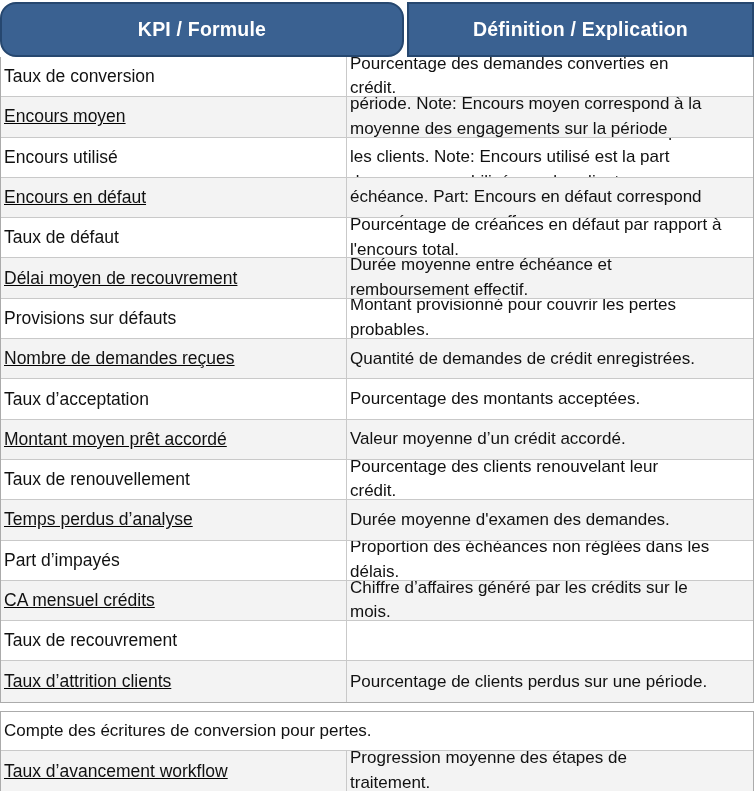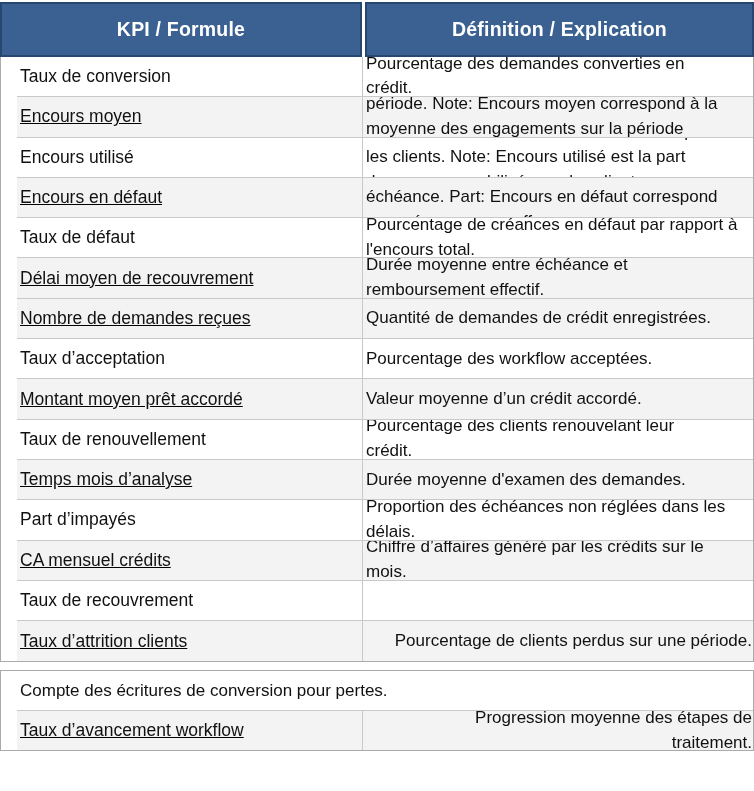--- a/index.html
+++ b/index.html
@@ -28,42 +28,41 @@
     background: var(--header-bg, #3A6191);
     border: 2px solid var(--header-border, #26476F);
     color: var(--header-text, #ffffff);
     display: flex;
     align-items: center;
     justify-content: center;
     font-size: 19.5px;
     font-weight: bold;
     letter-spacing: 0.2px;
   }
-  .hcell.left  { width: 362px; }
+  .hcell.left  { width: 404px; border-radius: 16px; }
   .hcell.right { flex: 1; }
   
   .section {
     border-left: 1px solid var(--outer-border, #ABABAB);
     border-right: 1px solid var(--outer-border, #ABABAB);
     border-bottom: 1px solid var(--outer-border, #ABABAB);
-    padding-left: 16px;
   }
   .section.second {
     margin-top: 8px;
     border-top: 1px solid var(--outer-border, #ABABAB);
   }
   .row {
     display: flex;
     box-sizing: border-box;
     height: 40.3px;
     border-bottom: 1px solid var(--grid-line, #C9C9C9);
     background: var(--row-bg, #ffffff);
   }
   .section.second .row { height: 39.5px; }
-  .section .row:last-child { border-bottom: none; text-align: right; }
+  .section .row:last-child { border-bottom: none; }
   .row.alt { background: var(--row-alt-bg, #F3F3F3); text-decoration: underline; }
   .kpi-cell {
     box-sizing: border-box;
     width: 346px;
     border-right: 1px solid var(--grid-line, #C9C9C9);
     display: flex;
     align-items: center;
     padding-left: 3px;
     font-size: 17.5px;
     color: #111111;
@@ -135,47 +134,54 @@
 l'encours total.</div>
         </div>
       </div>
       <div class="row alt">
         <div class="kpi-cell">Délai moyen de recouvrement</div>
         <div class="def-cell">
           <div class="def-text">Durée moyenne entre échéance et
 remboursement effectif.</div>
         </div>
       </div>
+      <div class="row">
+        <div class="kpi-cell">Provisions sur défauts</div>
+        <div class="def-cell">
+          <div class="def-text">Montant provisionné pour couvrir les pertes
+probables.</div>
+        </div>
+      </div>
       <div class="row alt">
         <div class="kpi-cell">Nombre de demandes reçues</div>
         <div class="def-cell">
           <div class="def-text">Quantité de demandes de crédit enregistrées.</div>
         </div>
       </div>
       <div class="row">
         <div class="kpi-cell">Taux d’acceptation</div>
         <div class="def-cell">
-          <div class="def-text">Pourcentage des workflow acceptées.</div>
+          <div class="def-text">Pourcentage des montants acceptées.</div>
         </div>
       </div>
       <div class="row alt">
         <div class="kpi-cell">Montant moyen prêt accordé</div>
         <div class="def-cell">
           <div class="def-text">Valeur moyenne d’un crédit accordé.</div>
         </div>
       </div>
       <div class="row">
         <div class="kpi-cell">Taux de renouvellement</div>
         <div class="def-cell">
           <div class="def-text">Pourcentage des clients renouvelant leur
 crédit.</div>
         </div>
       </div>
       <div class="row alt">
-        <div class="kpi-cell">Temps mois d’analyse</div>
+        <div class="kpi-cell">Temps perdus d’analyse</div>
         <div class="def-cell">
           <div class="def-text">Durée moyenne d'examen des demandes.</div>
         </div>
       </div>
       <div class="row">
         <div class="kpi-cell">Part d’impayés</div>
         <div class="def-cell">
           <div class="def-text">Proportion des échéances non réglées dans les
 délais.</div>
         </div>

